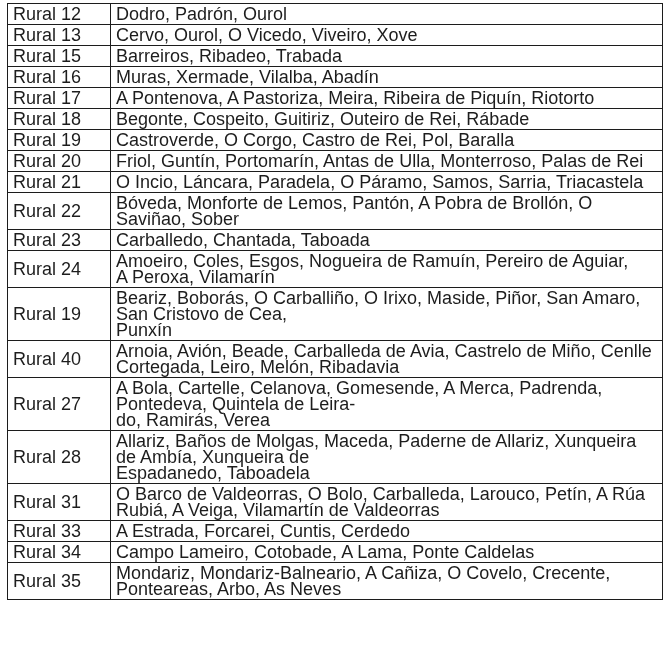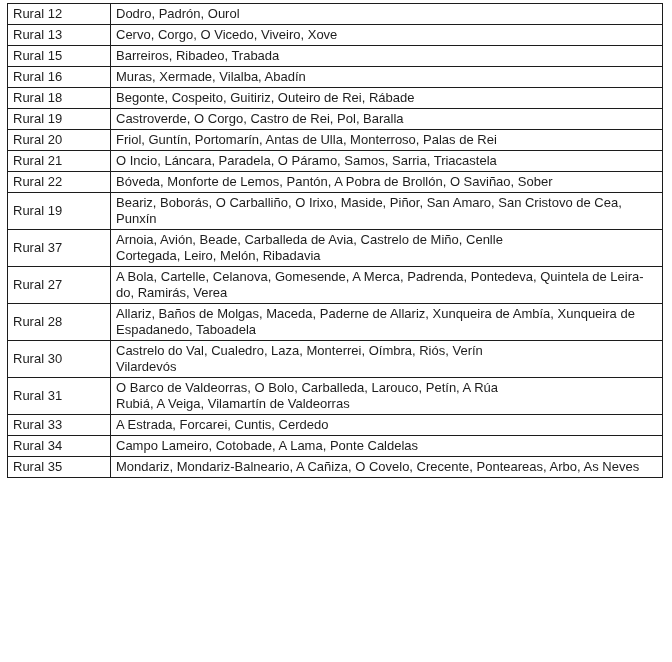--- a/index.html
+++ b/index.html
@@ -13,21 +13,21 @@
   .page {
     padding: 3px 0 0 7px;
   }
   table.zones {
     border-collapse: collapse;
     width: 656px;
     table-layout: fixed;
   }
   table.zones td {
     border: 1.5px solid #1c1c1c;
-    font-size: 13px;
+    font-size: 18px;
     line-height: 16px;
     color: #1d1d1d;
     vertical-align: middle;
     padding: 2px 4px 2px 5px;
   }
   td.zone-cell {
     width: 103px;
     white-space: nowrap;
   }
   td.muni-cell {
@@ -40,29 +40,33 @@
 
 <div class="page">
   <table class="zones">
     <tbody id="zones-tbody">
         <tr>
           <td class="zone-cell">Rural 12</td>
           <td class="muni-cell">Dodro, Padrón, Ourol</td>
         </tr>
         <tr>
           <td class="zone-cell">Rural 13</td>
-          <td class="muni-cell">Cervo, Corgo, O Vicedo, Viveiro, Xove</td>
+          <td class="muni-cell">Cervo, Ourol, O Vicedo, Viveiro, Xove</td>
         </tr>
         <tr>
           <td class="zone-cell">Rural 15</td>
           <td class="muni-cell">Barreiros, Ribadeo, Trabada</td>
         </tr>
         <tr>
           <td class="zone-cell">Rural 16</td>
           <td class="muni-cell">Muras, Xermade, Vilalba, Abadín</td>
+        </tr>
+        <tr>
+          <td class="zone-cell">Rural 17</td>
+          <td class="muni-cell">A Pontenova, A Pastoriza, Meira, Ribeira de Piquín, Riotorto</td>
         </tr>
         <tr>
           <td class="zone-cell">Rural 18</td>
           <td class="muni-cell">Begonte, Cospeito, Guitiriz, Outeiro de Rei, Rábade</td>
         </tr>
         <tr>
           <td class="zone-cell">Rural 19</td>
           <td class="muni-cell">Castroverde, O Corgo, Castro de Rei, Pol, Baralla</td>
         </tr>
         <tr>
@@ -71,43 +75,47 @@
         </tr>
         <tr>
           <td class="zone-cell">Rural 21</td>
           <td class="muni-cell">O Incio, Láncara, Paradela, O Páramo, Samos, Sarria, Triacastela</td>
         </tr>
         <tr>
           <td class="zone-cell">Rural 22</td>
           <td class="muni-cell">Bóveda, Monforte de Lemos, Pantón, A Pobra de Brollón, O Saviñao, Sober</td>
         </tr>
         <tr>
+          <td class="zone-cell">Rural 23</td>
+          <td class="muni-cell">Carballedo, Chantada, Taboada</td>
+        </tr>
+        <tr>
+          <td class="zone-cell">Rural 24</td>
+          <td class="muni-cell">Amoeiro, Coles, Esgos, Nogueira de Ramuín, Pereiro de Aguiar,
+A Peroxa, Vilamarín</td>
+        </tr>
+        <tr>
           <td class="zone-cell">Rural 19</td>
           <td class="muni-cell">Beariz, Boborás, O Carballiño, O Irixo, Maside, Piñor, San Amaro, San Cristovo de Cea,
 Punxín</td>
         </tr>
         <tr>
-          <td class="zone-cell">Rural 37</td>
+          <td class="zone-cell">Rural 40</td>
           <td class="muni-cell">Arnoia, Avión, Beade, Carballeda de Avia, Castrelo de Miño, Cenlle
 Cortegada, Leiro, Melón, Ribadavia</td>
         </tr>
         <tr>
           <td class="zone-cell">Rural 27</td>
           <td class="muni-cell">A Bola, Cartelle, Celanova, Gomesende, A Merca, Padrenda, Pontedeva, Quintela de Leira-
 do, Ramirás, Verea</td>
         </tr>
         <tr>
           <td class="zone-cell">Rural 28</td>
           <td class="muni-cell">Allariz, Baños de Molgas, Maceda, Paderne de Allariz, Xunqueira de Ambía, Xunqueira de
 Espadanedo, Taboadela</td>
-        </tr>
-        <tr>
-          <td class="zone-cell">Rural 30</td>
-          <td class="muni-cell">Castrelo do Val, Cualedro, Laza, Monterrei, Oímbra, Riós, Verín
-Vilardevós</td>
         </tr>
         <tr>
           <td class="zone-cell">Rural 31</td>
           <td class="muni-cell">O Barco de Valdeorras, O Bolo, Carballeda, Larouco, Petín, A Rúa
 Rubiá, A Veiga, Vilamartín de Valdeorras</td>
         </tr>
         <tr>
           <td class="zone-cell">Rural 33</td>
           <td class="muni-cell">A Estrada, Forcarei, Cuntis, Cerdedo</td>
         </tr>

